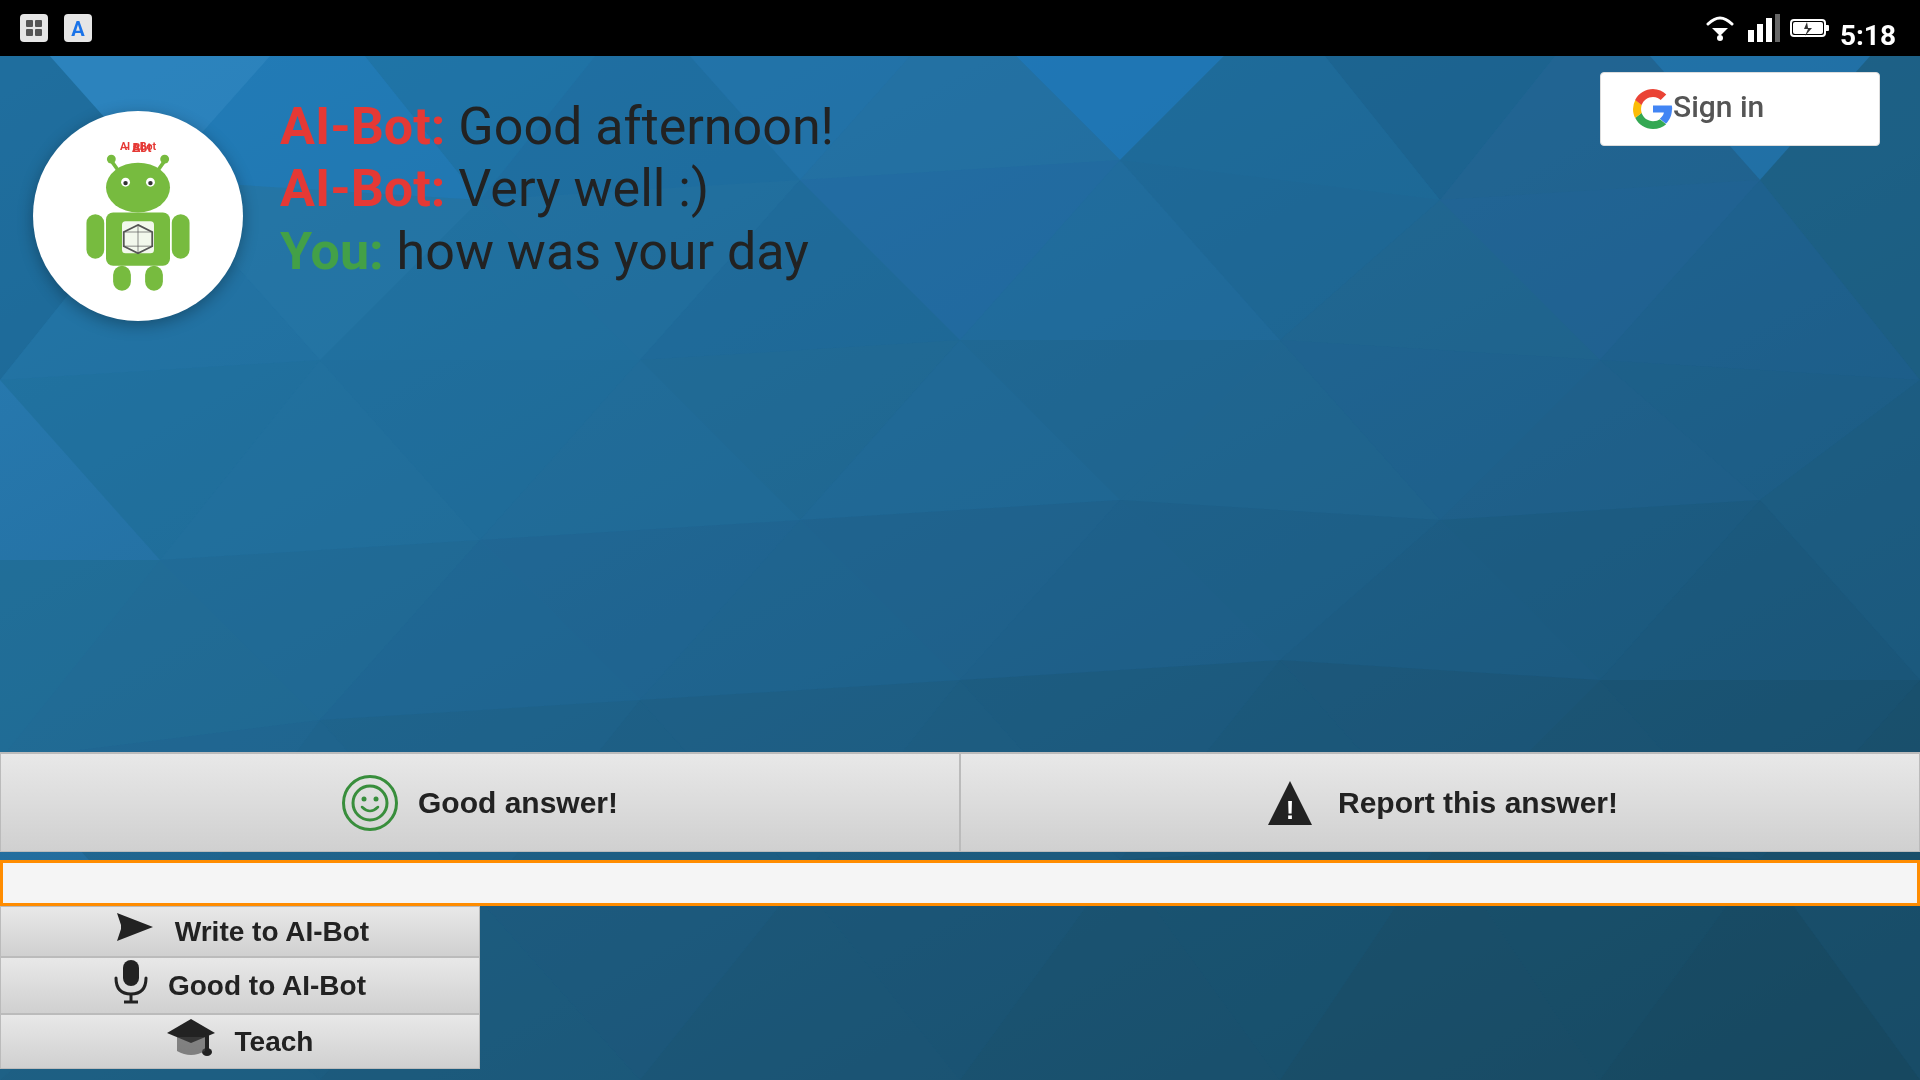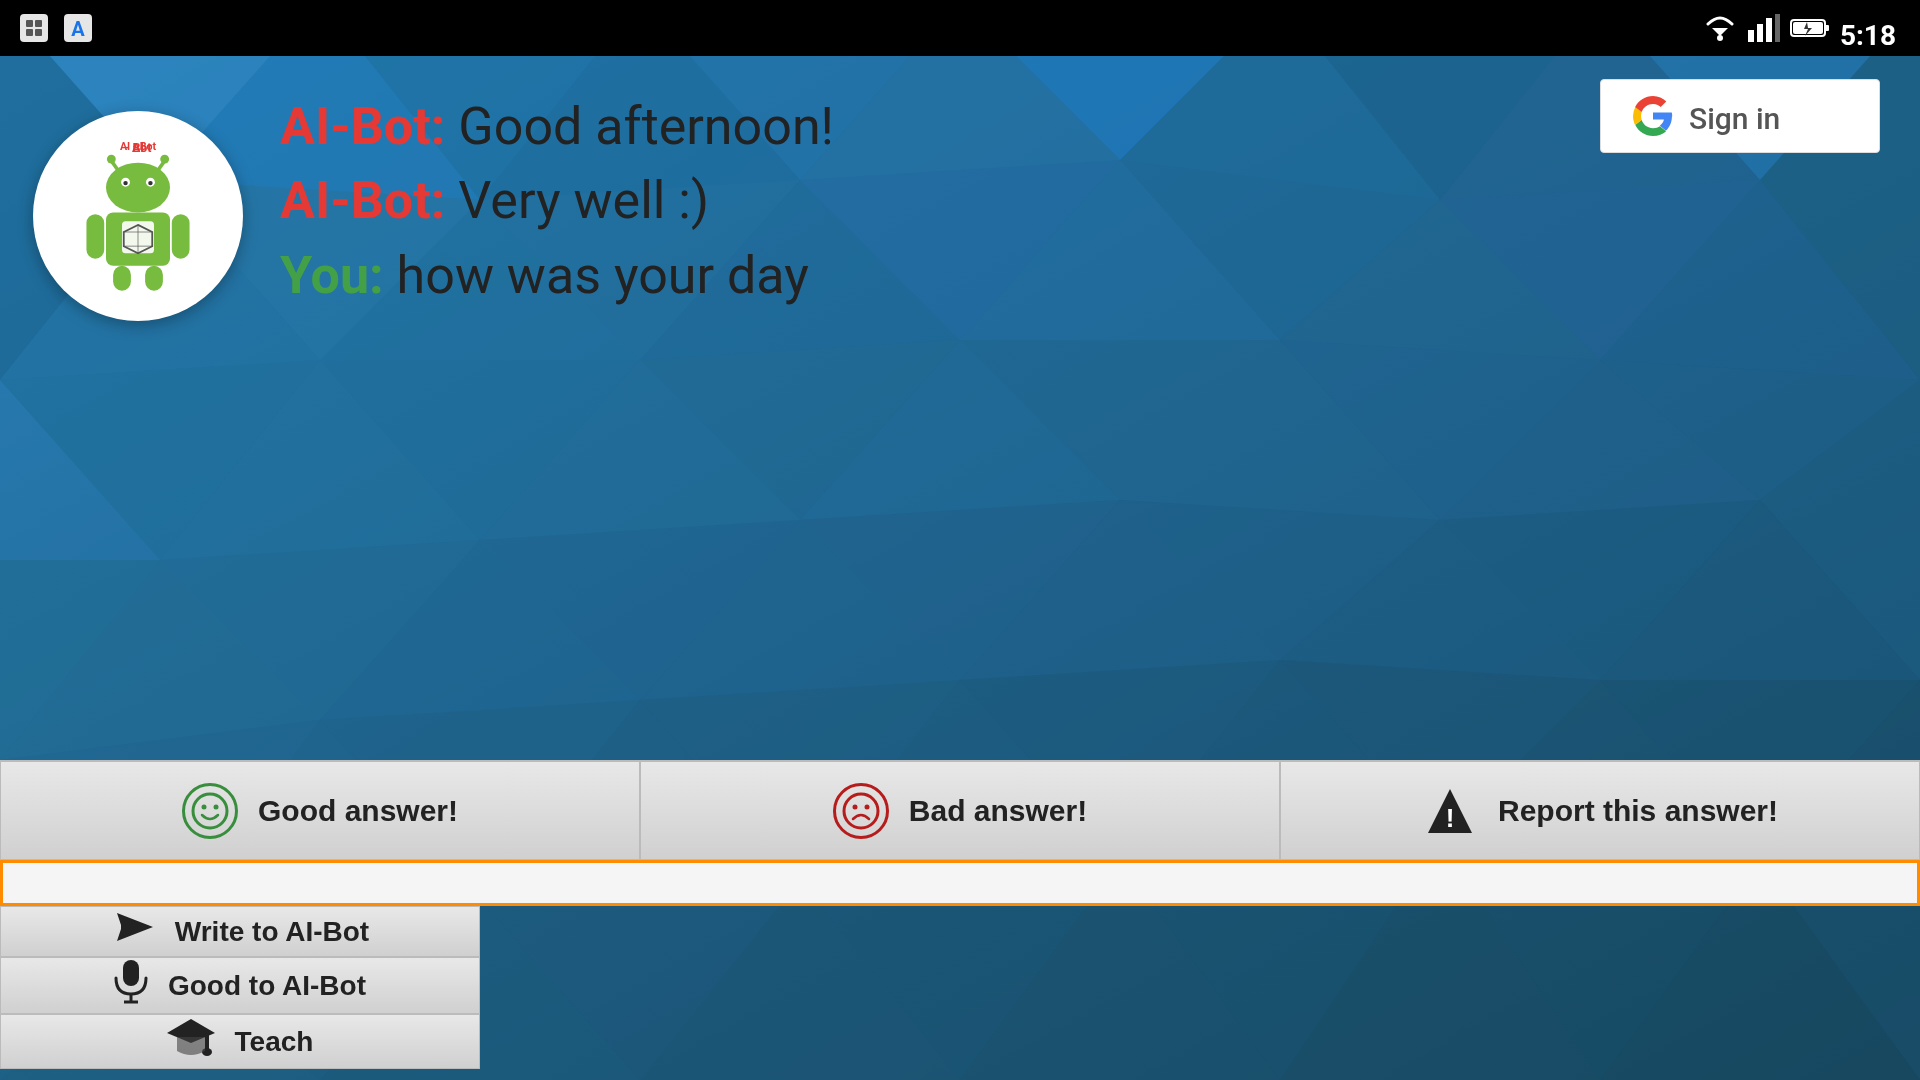--- a/index.html
+++ b/index.html
@@ -65,21 +65,21 @@
       flex-direction: column;
     }
 
     
     .chat-area {
       flex: 1;
       padding: 40px 60px 20px 280px;
       display: flex;
       flex-direction: column;
       justify-content: flex-start;
-      gap: 12px;
+      gap: 0;
     }
 
     .chat-line {
       font-size: 52px;
       font-weight: 400;
       line-height: 1.2;
     }
 
     .chat-line .bot-label {
       color: #e53935;
@@ -123,46 +123,45 @@
 
     
     .android-bot {
       width: 160px;
       height: 160px;
     }
 
     
     .sign-in-btn {
       position: absolute;
-      top: 79px;
+      top: 72px;
       right: 40px;
       background: #fff;
       border: 1px solid #ddd;
       border-radius: 4px;
       display: flex;
-      align-items: flex-end;
-      gap: 16px;
+      align-items: flex-start;
       padding: 16px 32px;
       cursor: pointer;
       z-index: 10;
       min-width: 280px;
     }
 
     .sign-in-text {
       font-size: 30px;
       color: #555;
       font-weight: 500;
     }
 
     
     .bottom-controls {
       padding: 0 0 20px 0;
       display: flex;
       flex-direction: column;
-      gap: 0;
+      gap: 8px;
     }
 
     
     .answer-buttons {
       display: flex;
       height: 100px;
       border-top: 1px solid #bbb;
     }
 
     .answer-btn {
@@ -478,31 +477,20 @@
           <svg width="38" height="38" viewBox="0 0 38 38">
             <circle cx="19" cy="19" r="17" fill="none" stroke="#388e3c" stroke-width="3"></circle>
             <circle cx="13" cy="15" r="2.5" fill="#388e3c"></circle>
             <circle cx="25" cy="15" r="2.5" fill="#388e3c"></circle>
             <path d="M11,23 Q19,31 27,23" fill="none" stroke="#388e3c" stroke-width="2.5" stroke-linecap="round"></path>
           </svg>
         </div>
         <span>Good answer!</span>
       </button>
 
-      <button class="answer-btn">
-        <div class="icon-emoji-bad">
-          <svg width="38" height="38" viewBox="0 0 38 38">
-            <circle cx="19" cy="19" r="17" fill="none" stroke="#b71c1c" stroke-width="3"></circle>
-            <circle cx="13" cy="15" r="2.5" fill="#b71c1c"></circle>
-            <circle cx="25" cy="15" r="2.5" fill="#b71c1c"></circle>
-            <path d="M11,27 Q19,19 27,27" fill="none" stroke="#b71c1c" stroke-width="2.5" stroke-linecap="round"></path>
-          </svg>
-        </div>
-        <span>Bad answer!</span>
-      </button>
 
       <button class="answer-btn">
         <div class="icon-warning">
           <svg width="52" height="52" viewBox="0 0 52 52">
             <polygon points="26,4 48,48 4,48" fill="#222"></polygon>
             <text x="26" y="42" text-anchor="middle" font-size="26" font-weight="bold" fill="white">!</text>
           </svg>
         </div>
         <span>Report this answer!</span>
       </button>

